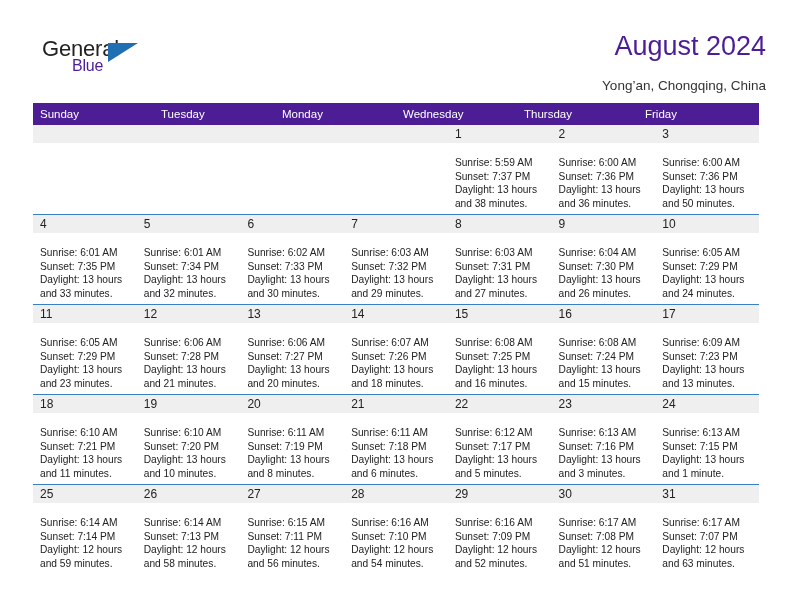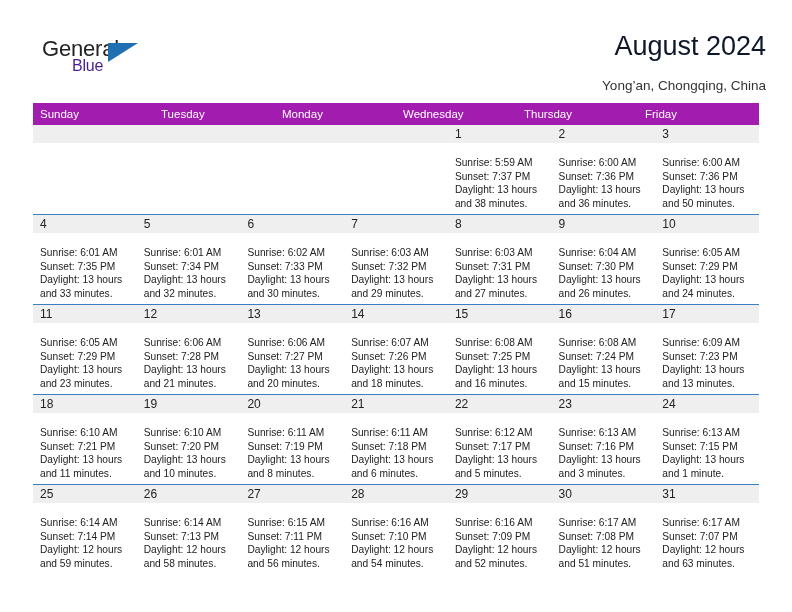--- a/index.html
+++ b/index.html
@@ -61,21 +61,21 @@
     top: 21px;
     font-size: 16px;
     color: #4c1d95;
     letter-spacing: -0.2px;
   }
   .title {
     position: absolute;
     right: 34px;
     top: 31px;
     font-size: 27px;
-    color: #0f172a;
+    color: #4c1d95;
     text-align: right;
     white-space: nowrap;
     letter-spacing: 0px;
   }
   .subtitle {
     position: absolute;
     right: 34px;
     top: 78px;
     font-size: 13.5px;
     color: #333333;
@@ -85,21 +85,21 @@
 
   
   .calendar {
     position: absolute;
     left: 33px;
     top: 103px;
     width: 726px;
   }
   .dow-row {
     display: flex;
-    background: #a21caf;
+    background: #4c1d95;
     height: 22px;
   }
   .dow {
     flex: 1 1 0;
     color: #ffffff;
     font-size: 11.5px;
     line-height: 22px;
     padding-left: 7px;
     box-sizing: border-box;
     white-space: nowrap;

